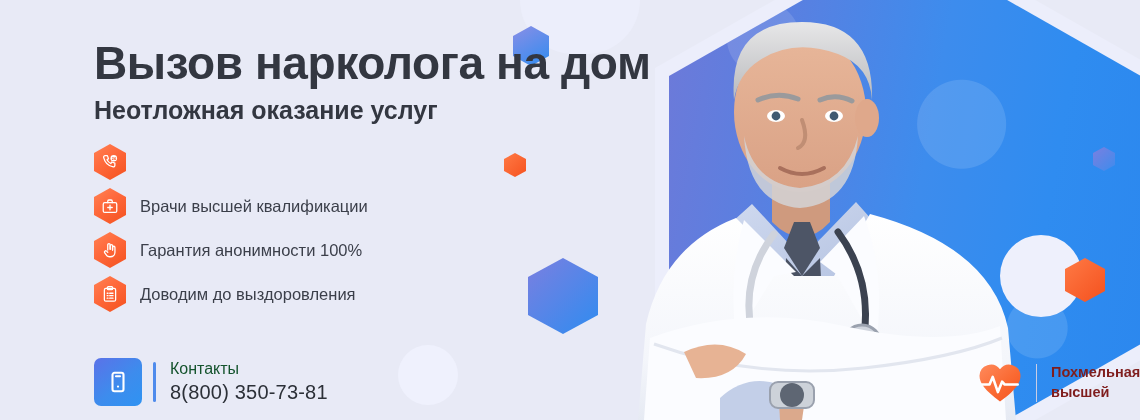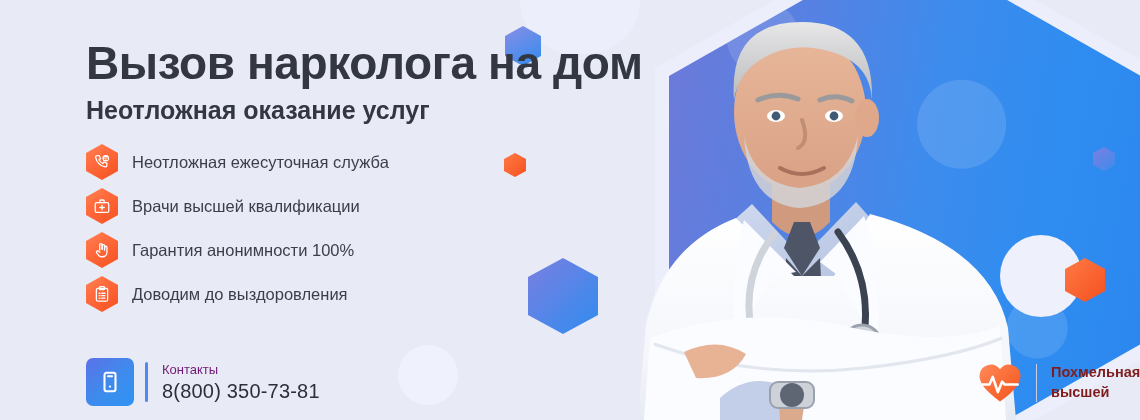--- a/index.html
+++ b/index.html
@@ -49,21 +49,21 @@
     background:linear-gradient(135deg,#7b7fe0,#2f8cf0);}
   .hex-blue-sm{left:1093px;top:147px;width:22px;height:24px;
     background:linear-gradient(135deg,#7b7fe0,#3d8ced);}
   .hex-title{left:497px;top:26px;width:36px;height:40px;
     background:linear-gradient(150deg,#8a8ee6,#2f8cf0);}
 
   
   .doctor{position:absolute;left:624px;top:8px;width:420px;height:412px;}
 
   
-  .content{position:absolute;left:8px;top:0;width:640px;height:412px;}
+  .content{position:absolute;left:16px;top:0;width:640px;height:412px;}
   .title{
     position:absolute;left:78px;top:36px;
     font-size:46px;font-weight:700;color:#333741;letter-spacing:-.4px;
     white-space:nowrap;
   }
   .subtitle{
     position:absolute;left:78px;top:96px;
     font-size:25px;font-weight:700;color:#333741;white-space:nowrap;
   }
 
@@ -80,21 +80,21 @@
 
   
   .contacts{position:absolute;left:78px;top:358px;display:flex;align-items:center;}
   .contacts-icon{
     width:48px;height:48px;border-radius:7px;flex:0 0 48px;
     background:linear-gradient(140deg,#5b72e8 0%,#3d8ced 55%,#2f93f2 100%);
     display:flex;align-items:center;justify-content:center;
   }
   .contacts-div{width:3px;height:40px;background:#4f8bec;border-radius:2px;margin:0 14px 0 11px;}
   .contacts-text{display:flex;flex-direction:column;justify-content:center;}
-  .contacts-label{font-size:13px;color:#701a75;margin-bottom:3px;}
+  .contacts-label{font-size:16px;color:#14532d;margin-bottom:3px;}
   .contacts-phone{font-size:20px;font-weight:400;color:#2c3038;letter-spacing:.2px;}
 
   
   .brand{position:absolute;left:978px;top:362px;display:flex;align-items:center;}
   .brand-mark{width:44px;height:42px;flex:0 0 44px;}
   .brand-div{width:1px;height:38px;background:#c9cde4;margin:0 14px;}
   .brand-name{font-size:14.5px;font-weight:700;color:#7f1d1d;line-height:1.35;white-space:nowrap;}
 </style>
 </head>
 <body>
@@ -203,21 +203,20 @@
     <div class="features">
 
       <div class="feature">
         <span class="feature-icon">
           <svg width="18" height="18" viewBox="0 0 24 24" fill="none" stroke="#fff" stroke-width="1.7" stroke-linecap="round" stroke-linejoin="round">
             <path d="M5.5 3.5h3l1.5 4-2 1.5a12 12 0 0 0 5 5l1.5-2 4 1.5v3a2 2 0 0 1-2.2 2A17 17 0 0 1 3.5 5.7 2 2 0 0 1 5.5 3.5z"></path>
             <circle cx="17" cy="7" r="4.4" fill="#fff" stroke="none"></circle>
             <text x="17" y="8.9" font-size="5" font-family="Liberation Sans, sans-serif" text-anchor="middle" fill="#f4511e" stroke="none" font-weight="bold">24</text>
           </svg>
         </span>
-        <span class="feature-label">Неотложная ежесуточная служба</span>
       </div>
 
       <div class="feature">
         <span class="feature-icon">
           <svg width="18" height="18" viewBox="0 0 24 24" fill="none" stroke="#fff" stroke-width="1.7" stroke-linecap="round" stroke-linejoin="round">
             <rect x="3" y="7.5" width="18" height="13" rx="2"></rect>
             <path d="M9 7.5V5.5a1.5 1.5 0 0 1 1.5-1.5h3A1.5 1.5 0 0 1 15 5.5v2"></path>
             <path d="M12 11v6M9 14h6"></path>
           </svg>
         </span>

